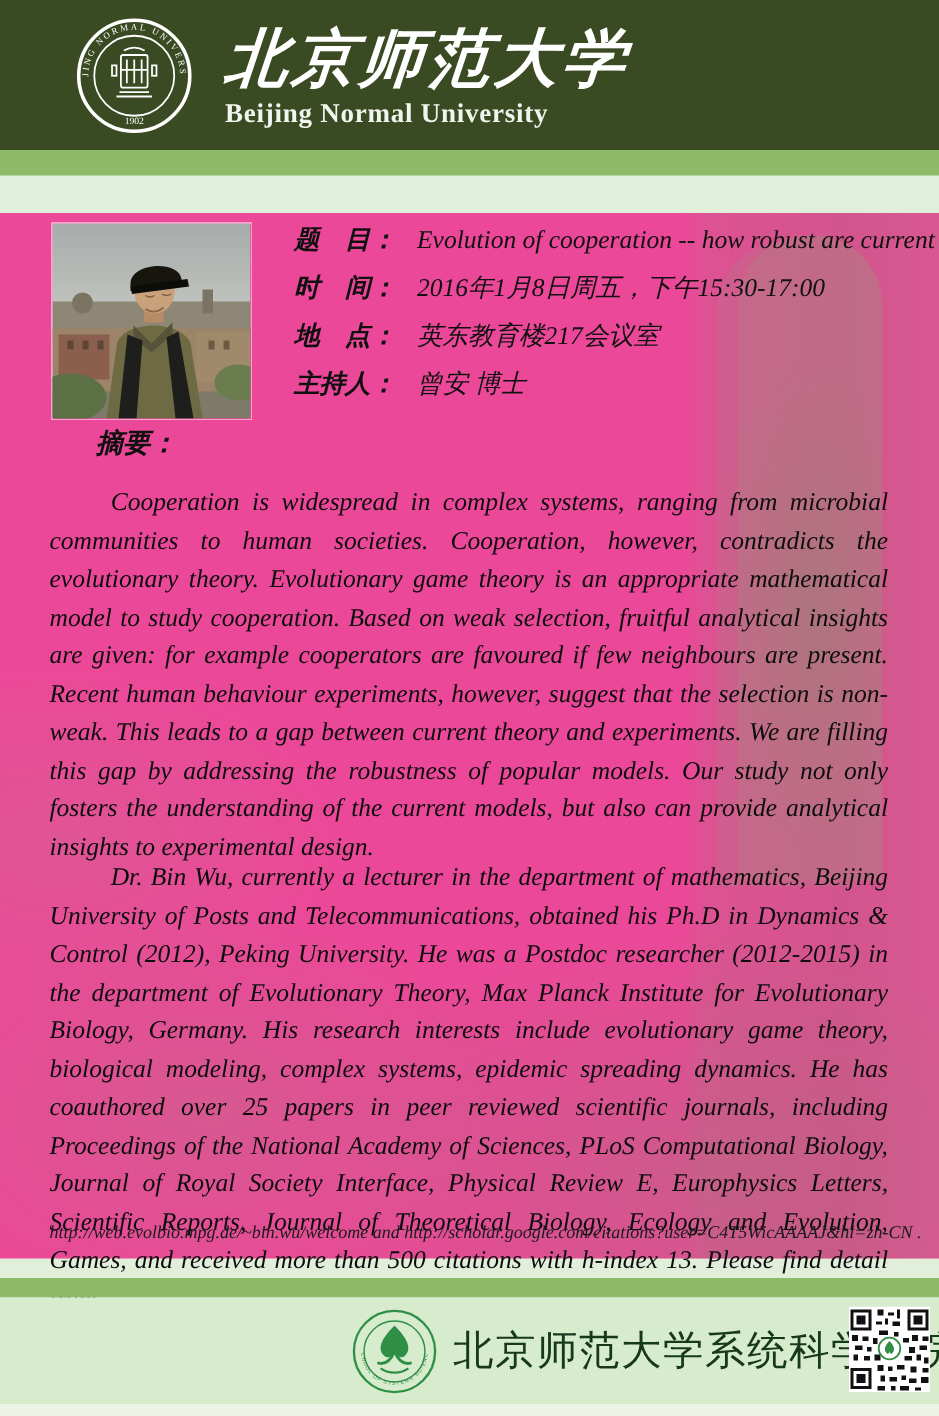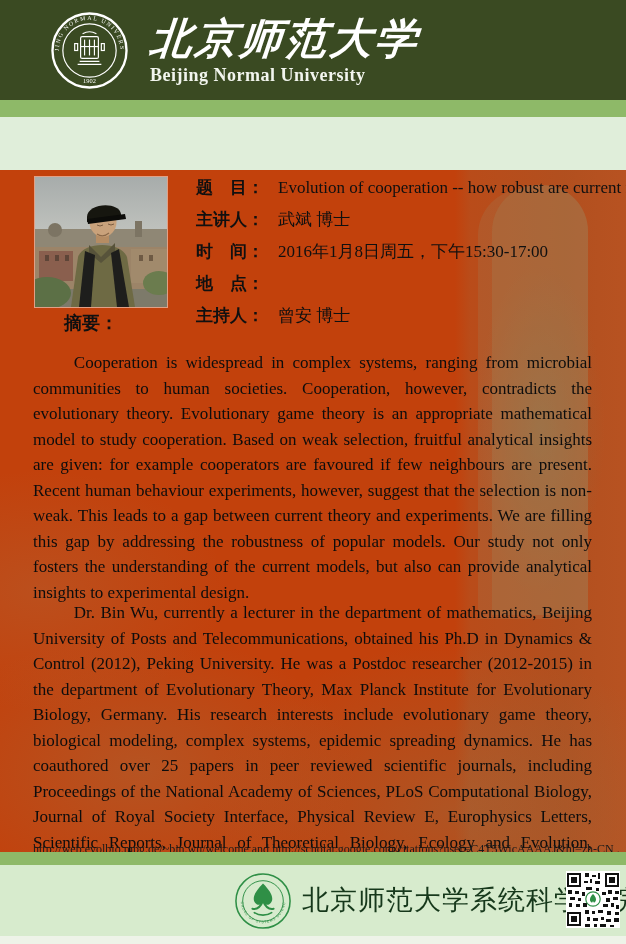--- a/index.html
+++ b/index.html
@@ -26,21 +26,21 @@
   .stripe-top { position:absolute; left:0; top:100px; width:626px; height:17px; background:#8eb968; }
   .title-band {
     position:absolute; left:0; top:117px; width:626px; height:38px; background:#dcedd3;
     display:flex; align-items:center; justify-content:center;
   }
   .series-title {
     font-family:"DejaVu Sans","Liberation Sans",sans-serif;
     font-weight:700; font-size:23px; color:#141414; letter-spacing:2px;
   }
   
-  .body { position:absolute; left:0; top:170px; width:626px; height:697px; background:#c2410c; }
+  .body { position:absolute; left:0; top:142px; width:626px; height:697px; background:#ec4899;font-style:italic; }
   .watermark {
     position:absolute; inset:0; pointer-events:none;
     background:
       radial-gradient(ellipse 90px 230px at 540px 260px, rgba(120,132,96,.30), transparent 72%),
       linear-gradient(to right, transparent 455px, rgba(132,142,108,.14) 470px, rgba(120,130,96,.22) 565px, rgba(142,152,118,.20) 626px),
       radial-gradient(ellipse 300px 190px at 140px 600px, rgba(138,148,110,.22), transparent 72%),
       radial-gradient(ellipse 340px 230px at 450px 640px, rgba(122,138,100,.26), transparent 72%),
       radial-gradient(ellipse 250px 160px at 40px 420px, rgba(150,160,125,.15), transparent 75%);
   }
   .wm-tower {
@@ -164,29 +164,26 @@
       <path d="M62,48 q3,2 6,0 M73,47 q3,2 6,0" stroke="#7a5c41" stroke-width="1" fill="none"></path>
       <path d="M62,57 q6,4 12,-1" stroke="#8a6848" stroke-width="1.2" fill="none"></path>
     </svg>
 
     <div class="info">
       <div class="info-row">
         <span class="info-label">题　目：</span>
         <span class="info-value">Evolution of cooperation -- how robust are current models?</span>
       </div>
       <div class="info-row">
-        <span class="info-label">主讲人：</span>
-        <span class="info-value">武斌 博士</span>
-      </div>
-      <div class="info-row">
         <span class="info-label">时　间：</span>
         <span class="info-value">2016年1月8日周五，下午15:30-17:00</span>
       </div>
       <div class="info-row">
         <span class="info-label">地　点：</span>
+        <span class="info-value">英东教育楼217会议室</span>
       </div>
       <div class="info-row">
         <span class="info-label">主持人：</span>
         <span class="info-value">曾安 博士</span>
       </div>
     </div>
 
     <div class="section-heading abstract-heading">摘要：</div>
     <p class="para abstract-text">Cooperation is widespread in complex systems, ranging from microbial communities to human societies. Cooperation, however, contradicts the evolutionary theory. Evolutionary game theory is an appropriate mathematical model to study cooperation. Based on weak selection, fruitful analytical insights are given: for example cooperators are favoured if few neighbours are present. Recent human behaviour experiments, however, suggest that the selection is non-weak. This leads to a gap between current theory and experiments. We are filling this gap by addressing the robustness of popular models. Our study not only fosters the understanding of the current models, but also can provide analytical insights to experimental design.</p>
 

